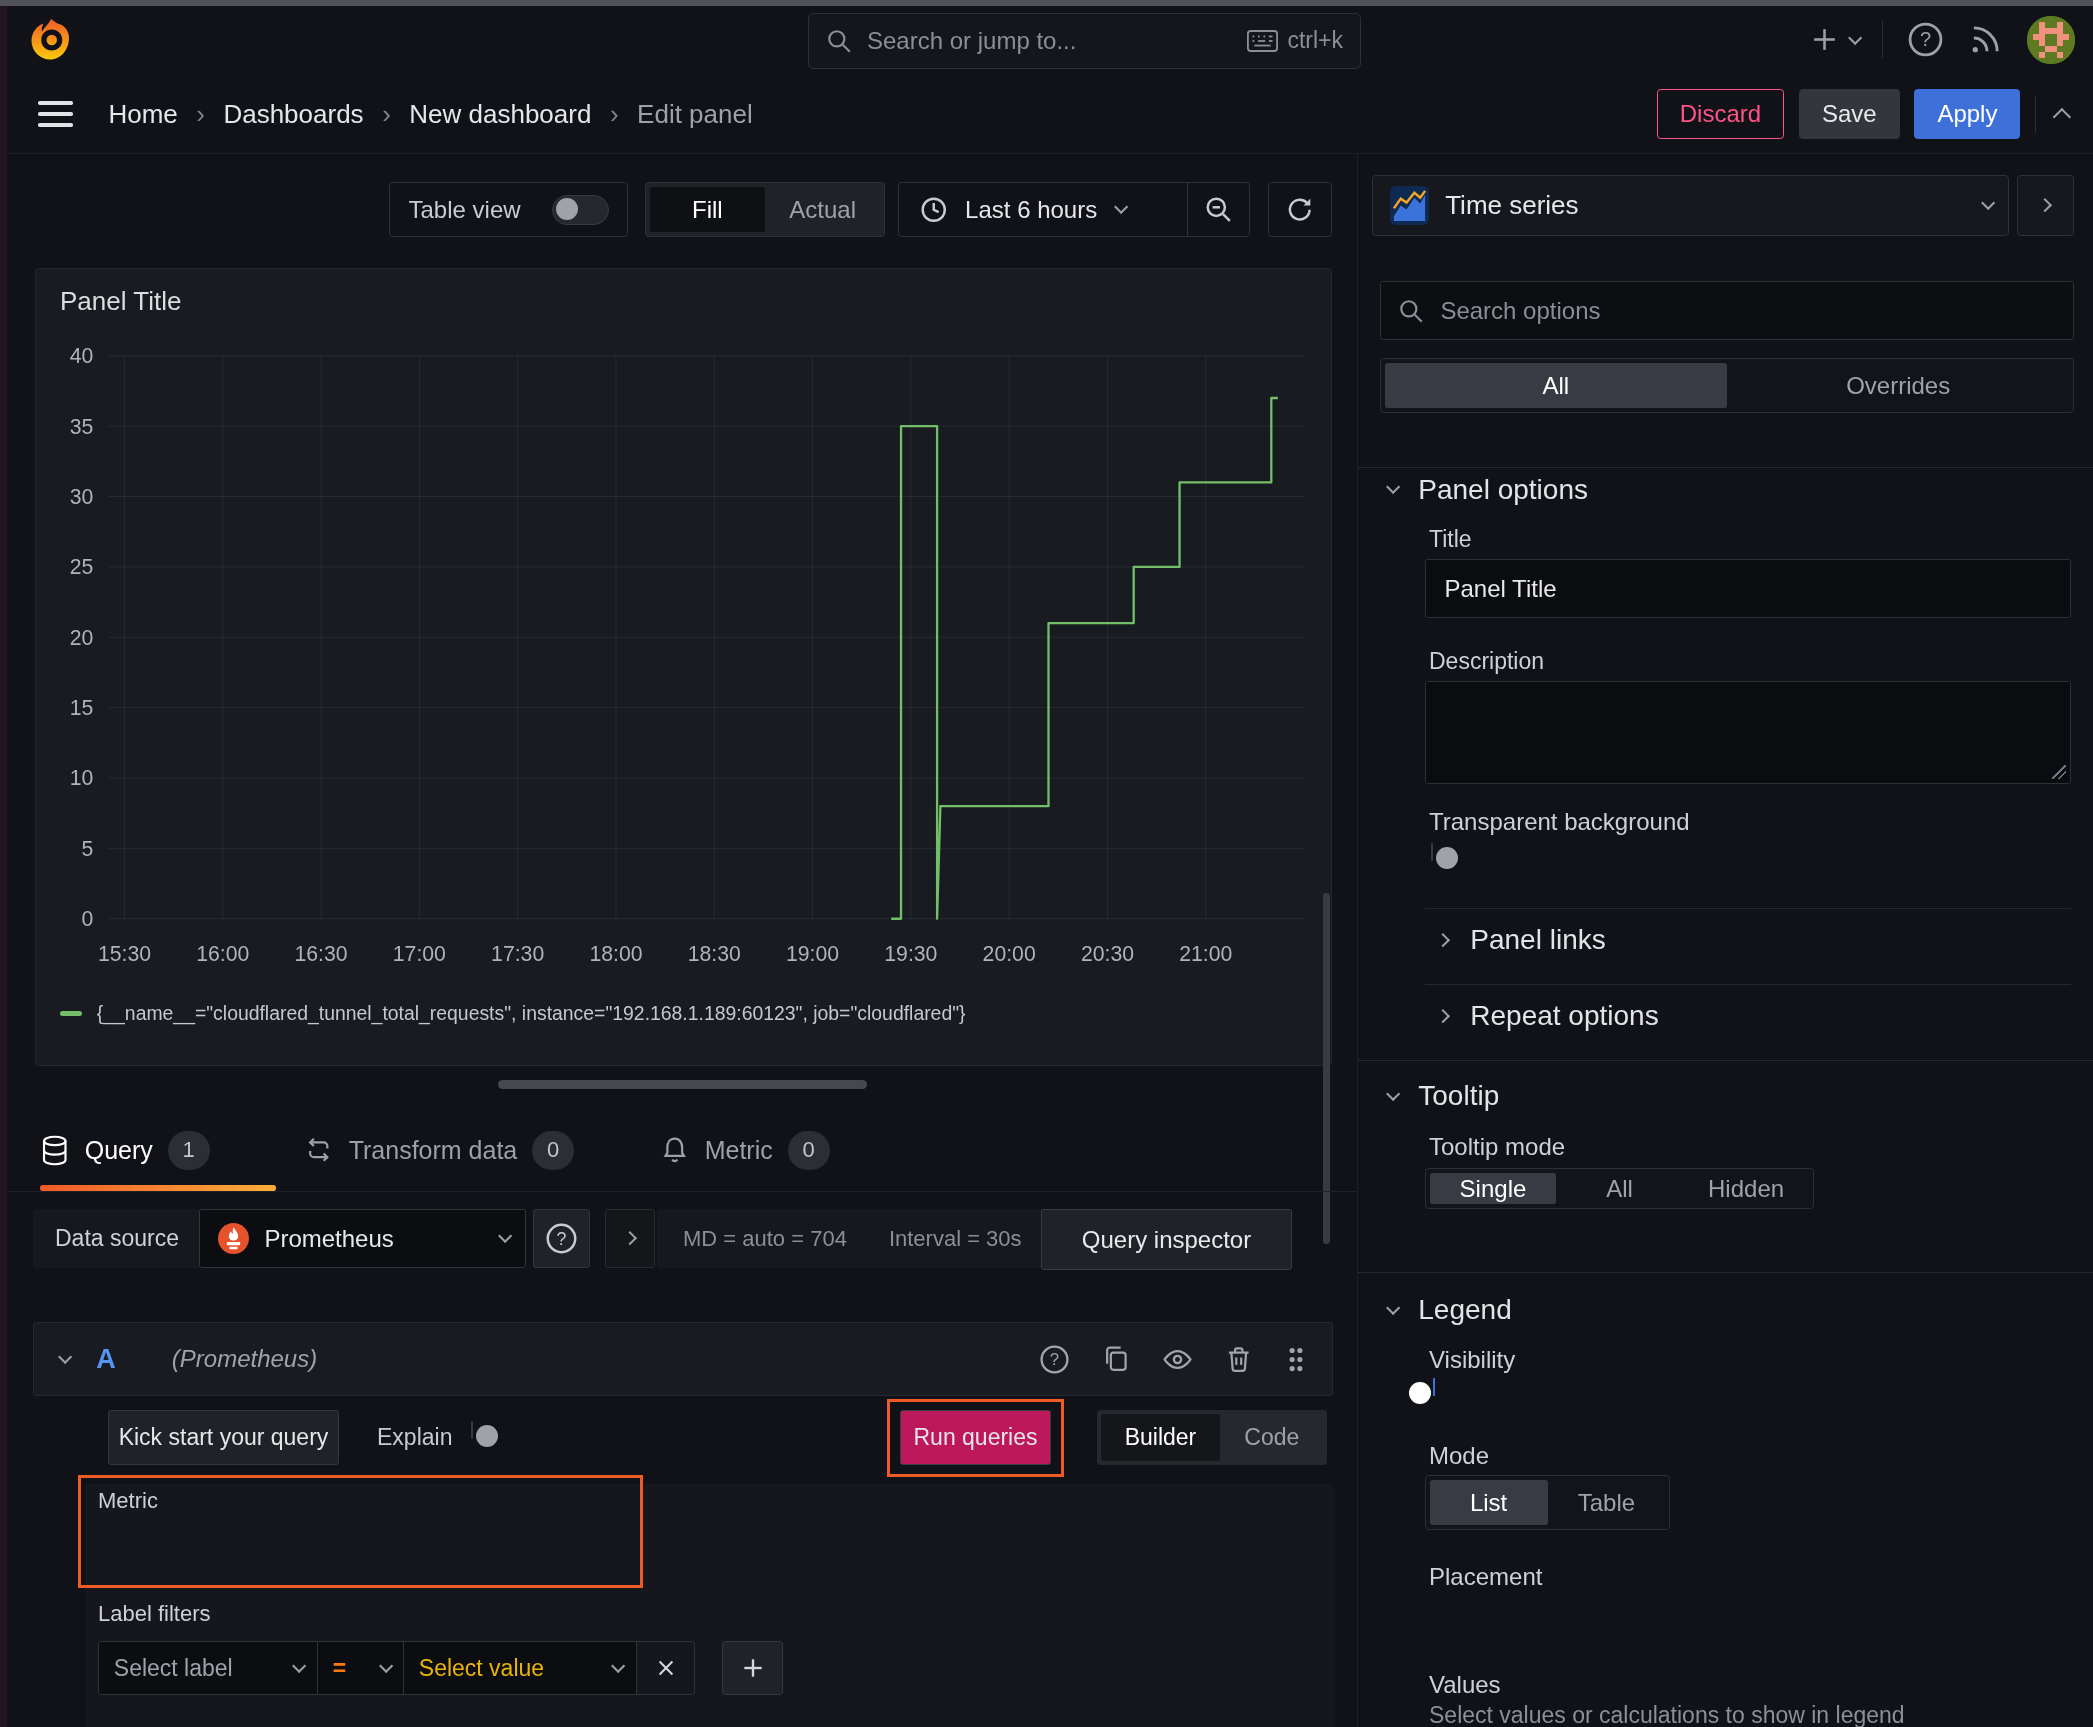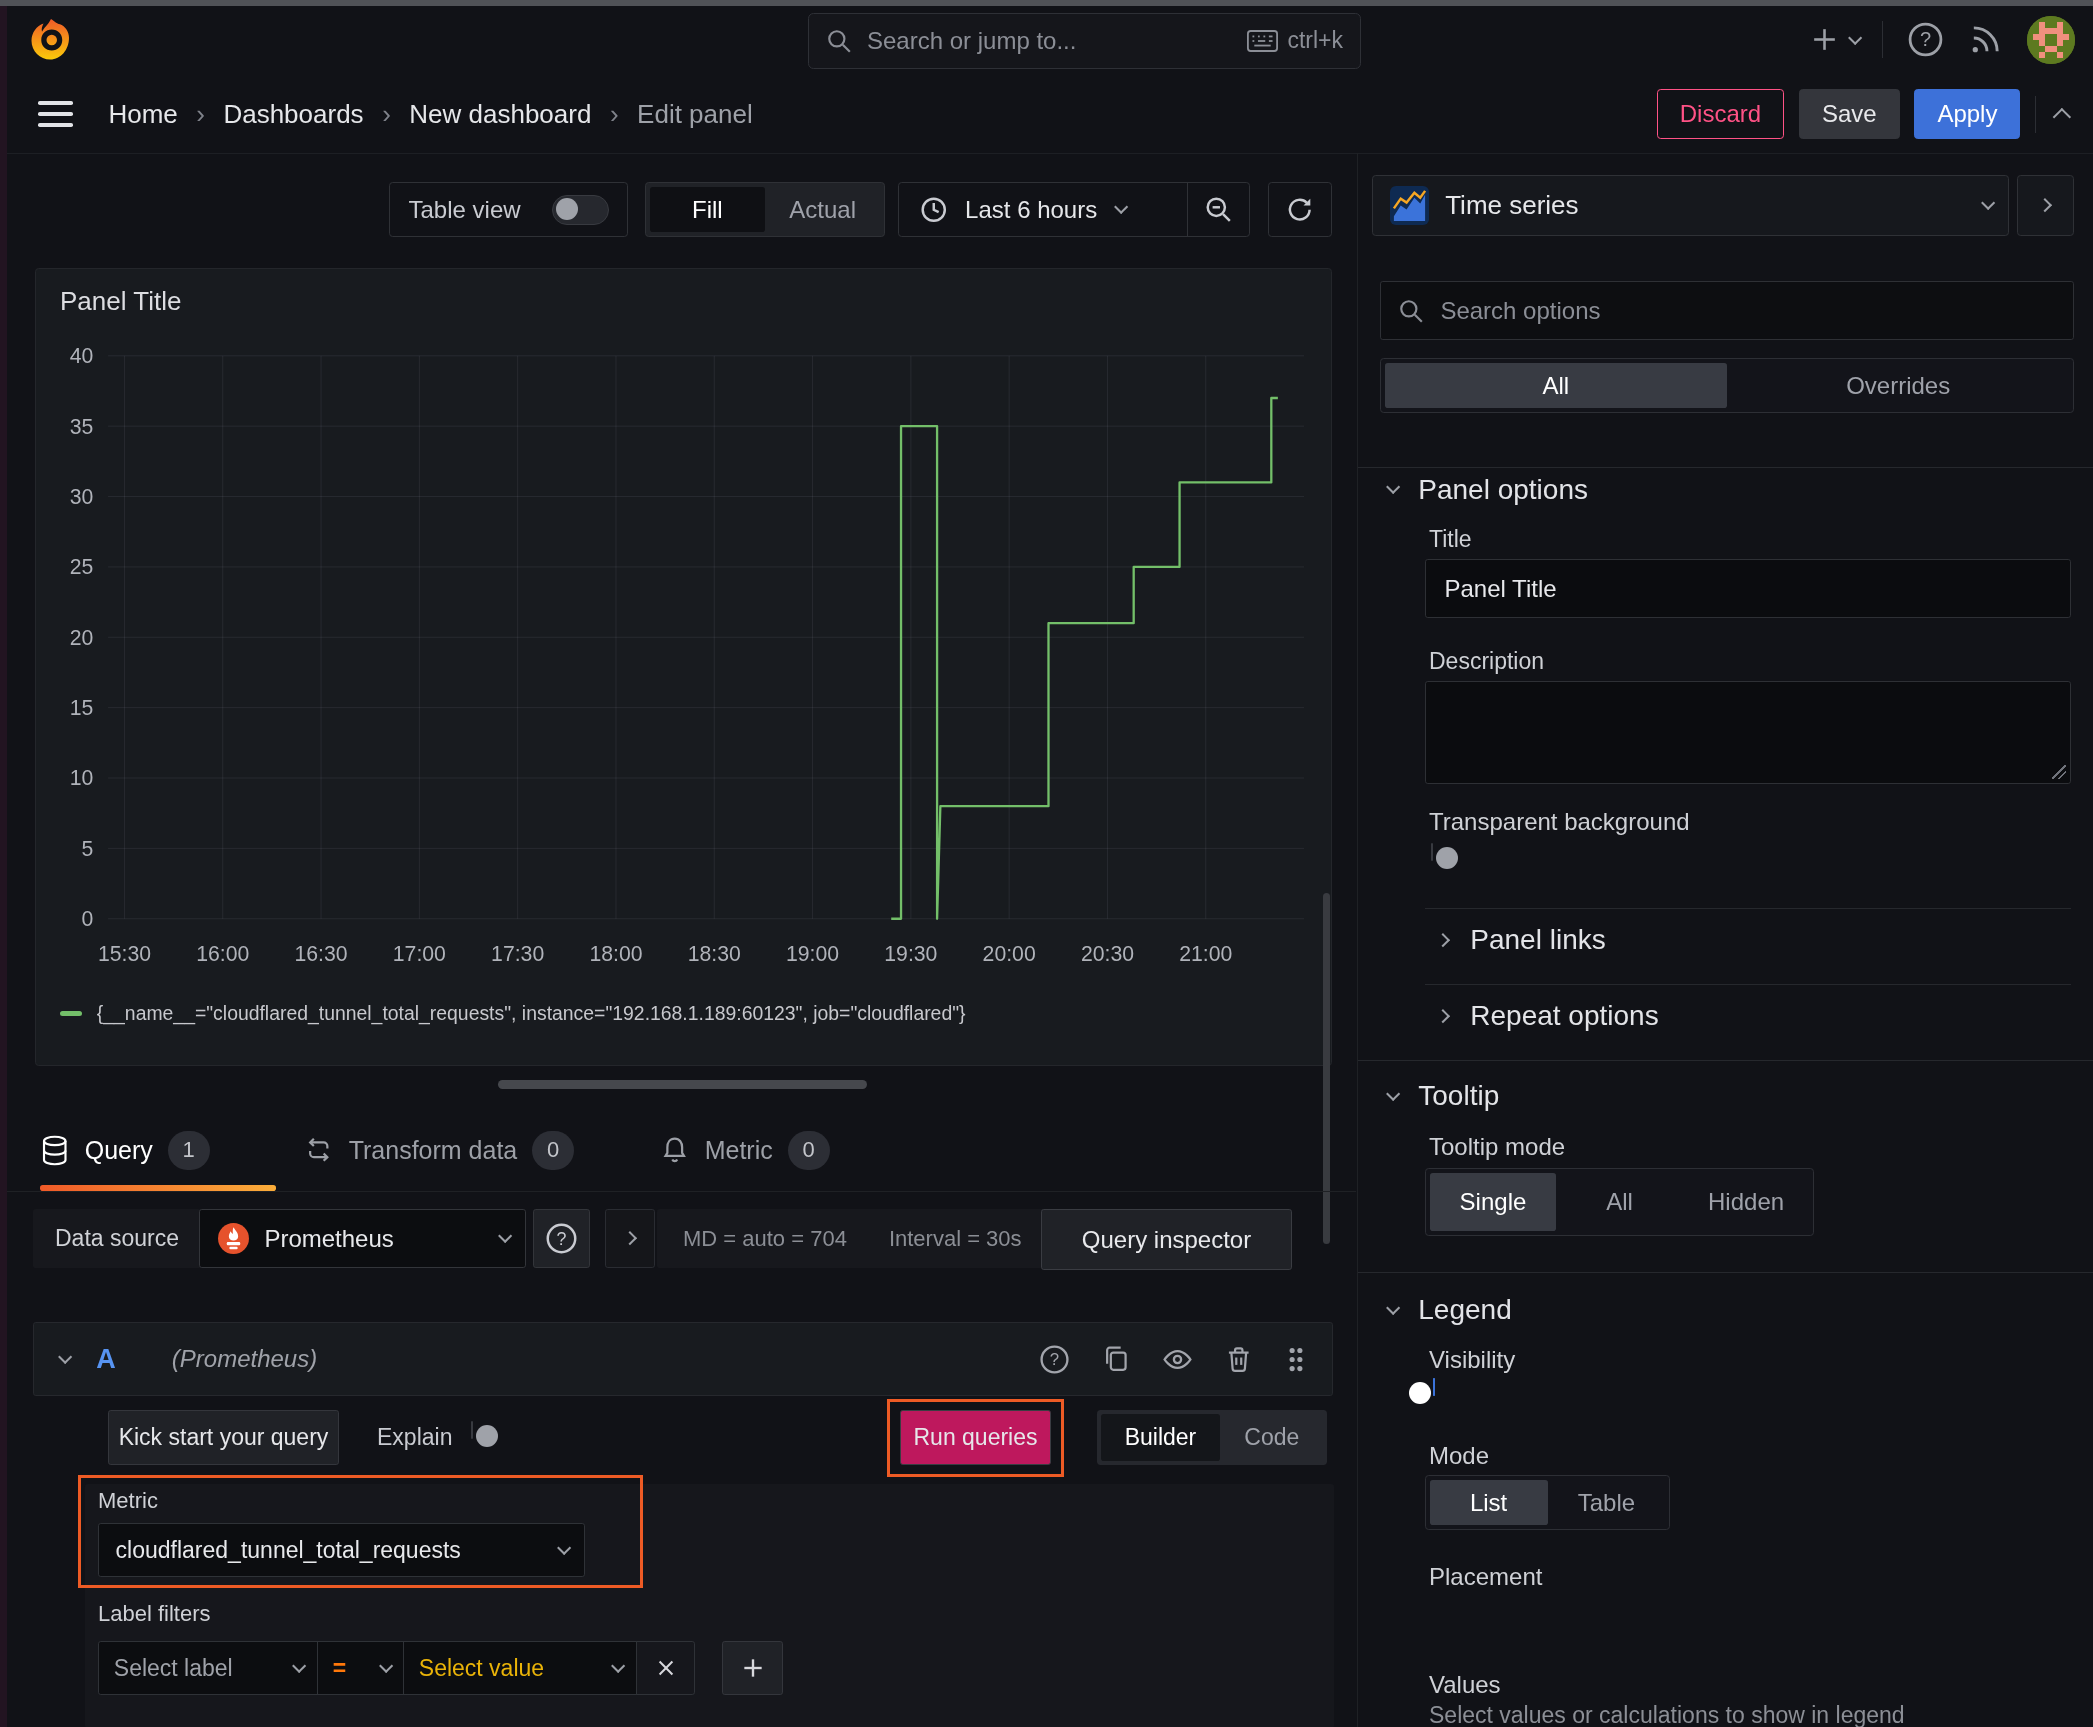--- a/index.html
+++ b/index.html
@@ -442,24 +442,20 @@
   <div class="abs runq-hl"></div>
   <div class="abs runq-btn">Run queries</div>
   <div class="abs seg seg-dark bc-seg" style="padding:3.7px;background:#26282e;">
     <div class="opt active" style="background:#14161a;color:#fff;">Builder</div>
     <div class="opt">Code</div>
   </div>
 
   <div class="abs editor-block"></div>
   <div class="abs metric-hl"></div>
   <div class="abs metric-label">Metric</div>
-  <div class="abs metric-select">
-    <span class="val">cloudflared_tunnel_total_requests</span>
-    <span class="crt down sm"></span>
-  </div>
   <div class="abs filters-label">Label filters</div>
   <div class="filter-box" style="left:98px;width:220px;border-radius:2.8px 0 0 2.8px;justify-content:space-between;">
     <span style="color:#9fa2a9;">Select label</span>
     <span class="crt down sm"></span>
   </div>
   <div class="filter-box" style="left:317px;width:88px;justify-content:space-between;">
     <span class="op-eq">=</span>
     <span class="crt down sm"></span>
   </div>
   <div class="filter-box" style="left:403px;width:234px;justify-content:space-between;">
@@ -537,21 +533,21 @@
     <span>Repeat options</span>
   </div>
   <div class="sb-divider" style="top:1060px;"></div>
 
   
   <div class="sec-head" style="left:1386px;top:1071px;height:50px;">
     <span class="crt down sm"></span>
     <span>Tooltip</span>
   </div>
   <div class="sb-label" style="left:1429px;top:1133px;font-size:24px;">Tooltip mode</div>
-  <div class="abs seg seg-light" style="left:1425px;top:1168px;width:389px;height:68px;font-size:24px;">
+  <div class="abs seg seg-light" style="left:1425px;top:1168px;width:389px;height:41px;font-size:24px;">
     <div class="opt active" style="flex:1;">Single</div>
     <div class="opt" style="flex:1;">All</div>
     <div class="opt" style="flex:1;">Hidden</div>
   </div>
   <div class="sb-divider" style="top:1272px;"></div>
 
   
   <div class="sec-head" style="left:1386px;top:1285px;height:50px;">
     <span class="crt down sm"></span>
     <span>Legend</span>

